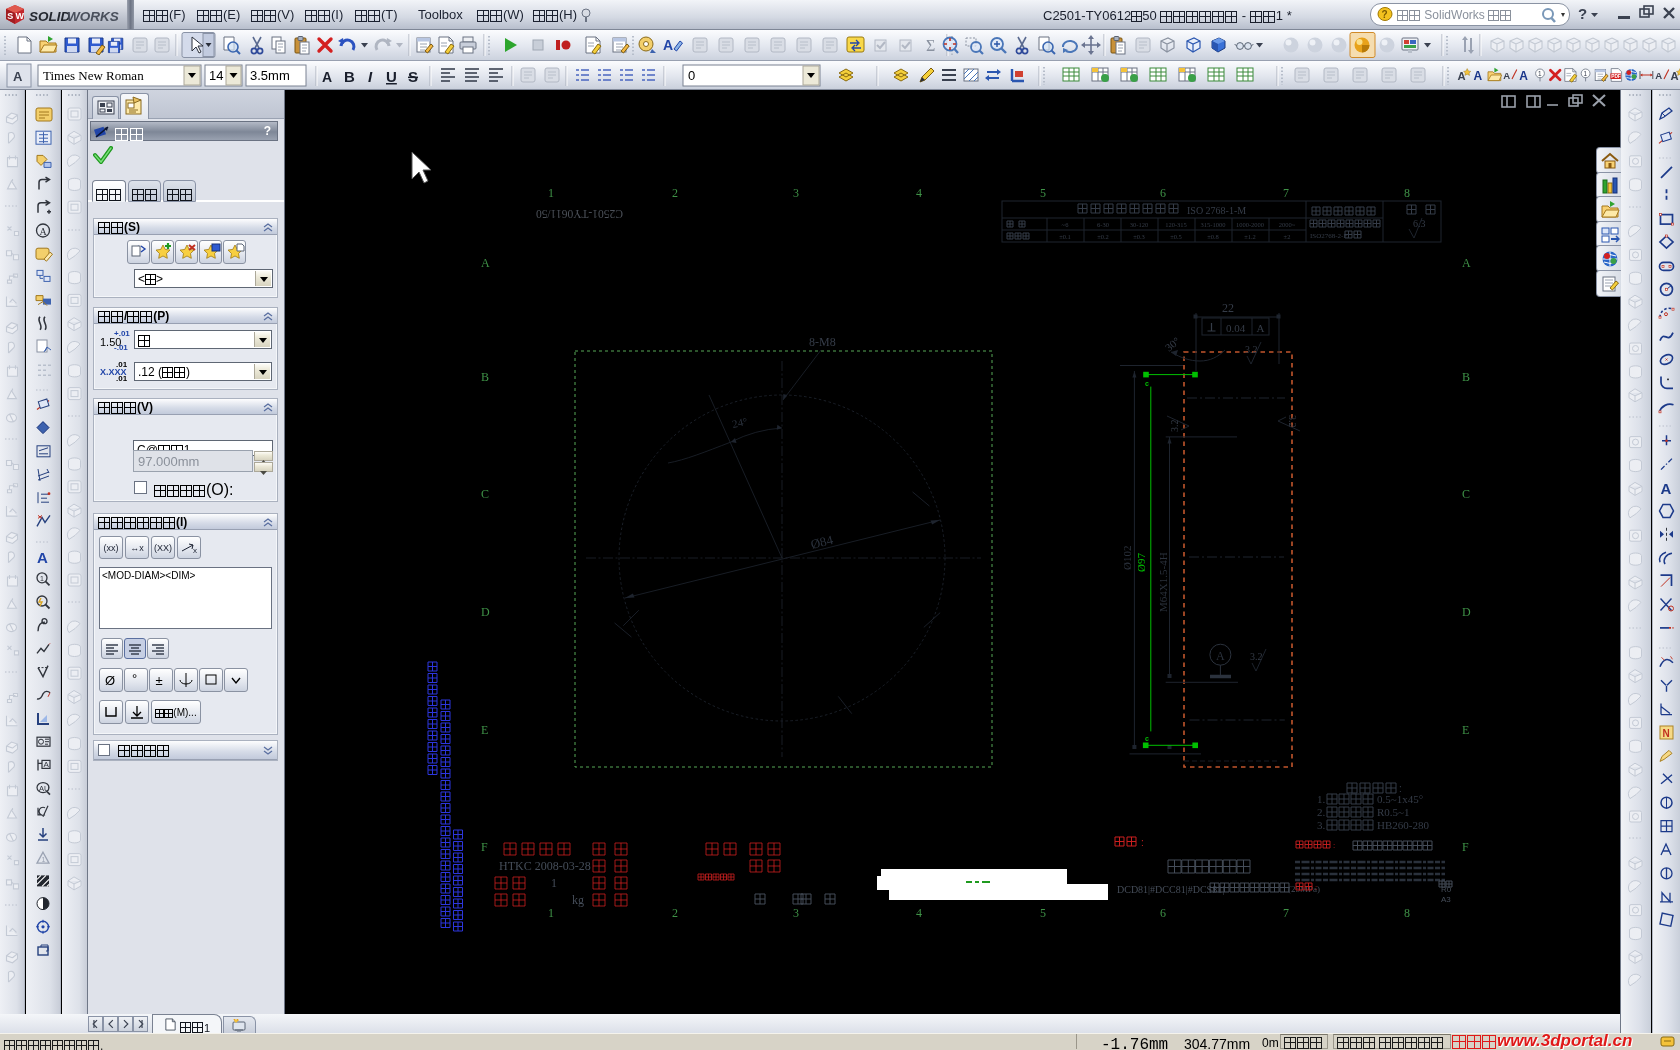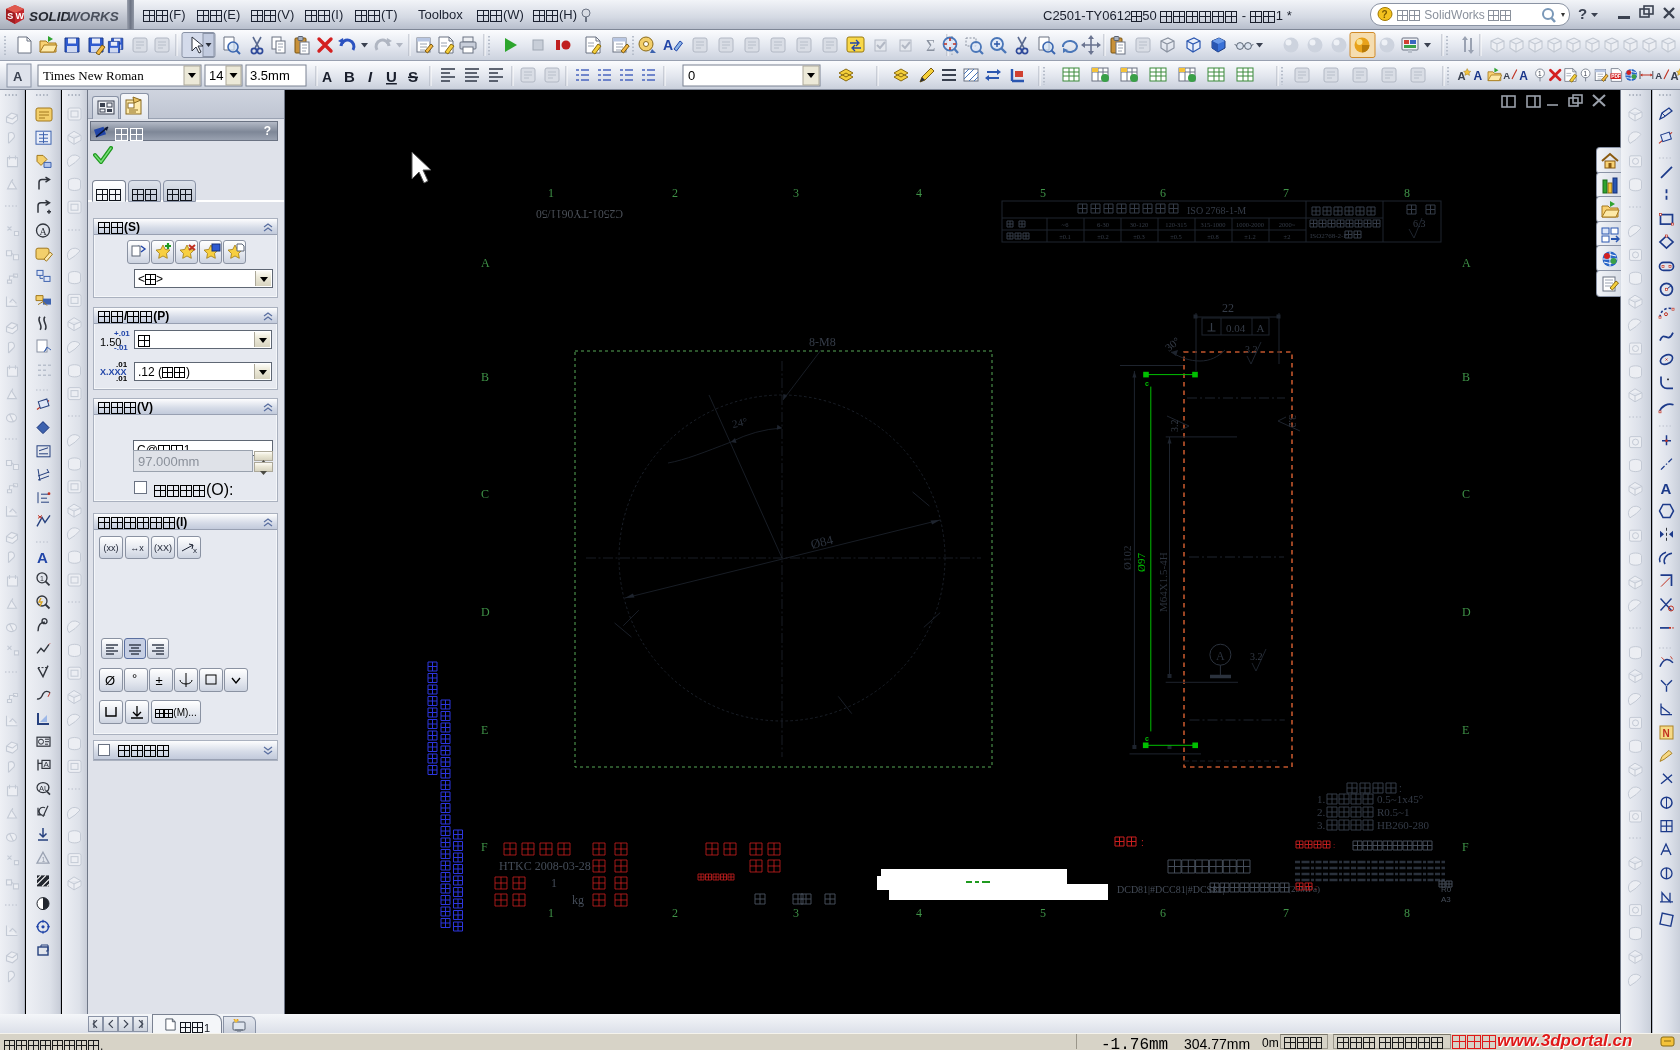--- a/index.html
+++ b/index.html
@@ -1010,20 +1010,21 @@
             <path d="M1 4 L5 1 L9 4 M1 8 L5 5 L9 8" fill="none" stroke="#5a6fa0" stroke-width="1.3"></path>
           </svg></div>
       </div>
       <div class="btn" style="left:11px;top:446px;width:24px;height:23px;text-align:center;font-size:9px;padding-top:6px;color:#1a2030">(xx)</div>
       <div class="btn" style="left:37px;top:446px;width:24px;height:23px;text-align:center;font-size:9px;padding-top:6px;color:#1a2030">↔x</div>
       <div class="btn" style="left:63px;top:446px;width:24px;height:23px;text-align:center;font-size:9px;padding-top:6px;color:#1a2030">(XX)</div>
       <div class="btn" style="left:89px;top:446px;width:24px;height:23px;text-align:center;font-size:9px;padding-top:0px;color:#1a2030"><svg width="20" height="12" style="margin-top:5px">
           <path d="M3 9 L14 3 m-4 -1 l4 1 -1 4" stroke="#1a2030" fill="none"></path>
           <text x="14" y="11" font-size="8" fill="#1a2030">x</text>
         </svg></div>
+      <div class="abs" style="left:11px;top:477px;width:173px;height:62px;background:#fff;border:1px solid #6a7282;font-size:10px;color:#000;padding:2px">&lt;MOD-DIAM&gt;&lt;DIM&gt;</div>
       <div class="btn" style="left:13px;top:548px;width:22px;height:21px;"><svg width="20" height="20">
           <path d="M4 6 h12 M4 9 h8 M4 12 h12 M4 15 h8" stroke="#3a4150" stroke-width="1.5"></path>
         </svg></div>
       <div class="btn" style="left:36px;top:548px;width:22px;height:21px;background:#c6cfe4;border:1px solid #5a6fa0"><svg width="20" height="20">
           <path d="M4 6 h12 M6 9 h8 M4 12 h12 M6 15 h8" stroke="#3a4150" stroke-width="1.5"></path>
         </svg></div>
       <div class="btn" style="left:59px;top:548px;width:22px;height:21px;"><svg width="20" height="20">
           <path d="M4 6 h12 M8 9 h8 M4 12 h12 M8 15 h8" stroke="#3a4150" stroke-width="1.5"></path>
         </svg></div>
       <div class="btn" style="left:11px;top:578px;width:24px;height:24px"><svg width="20" height="20" style="margin:1px">

